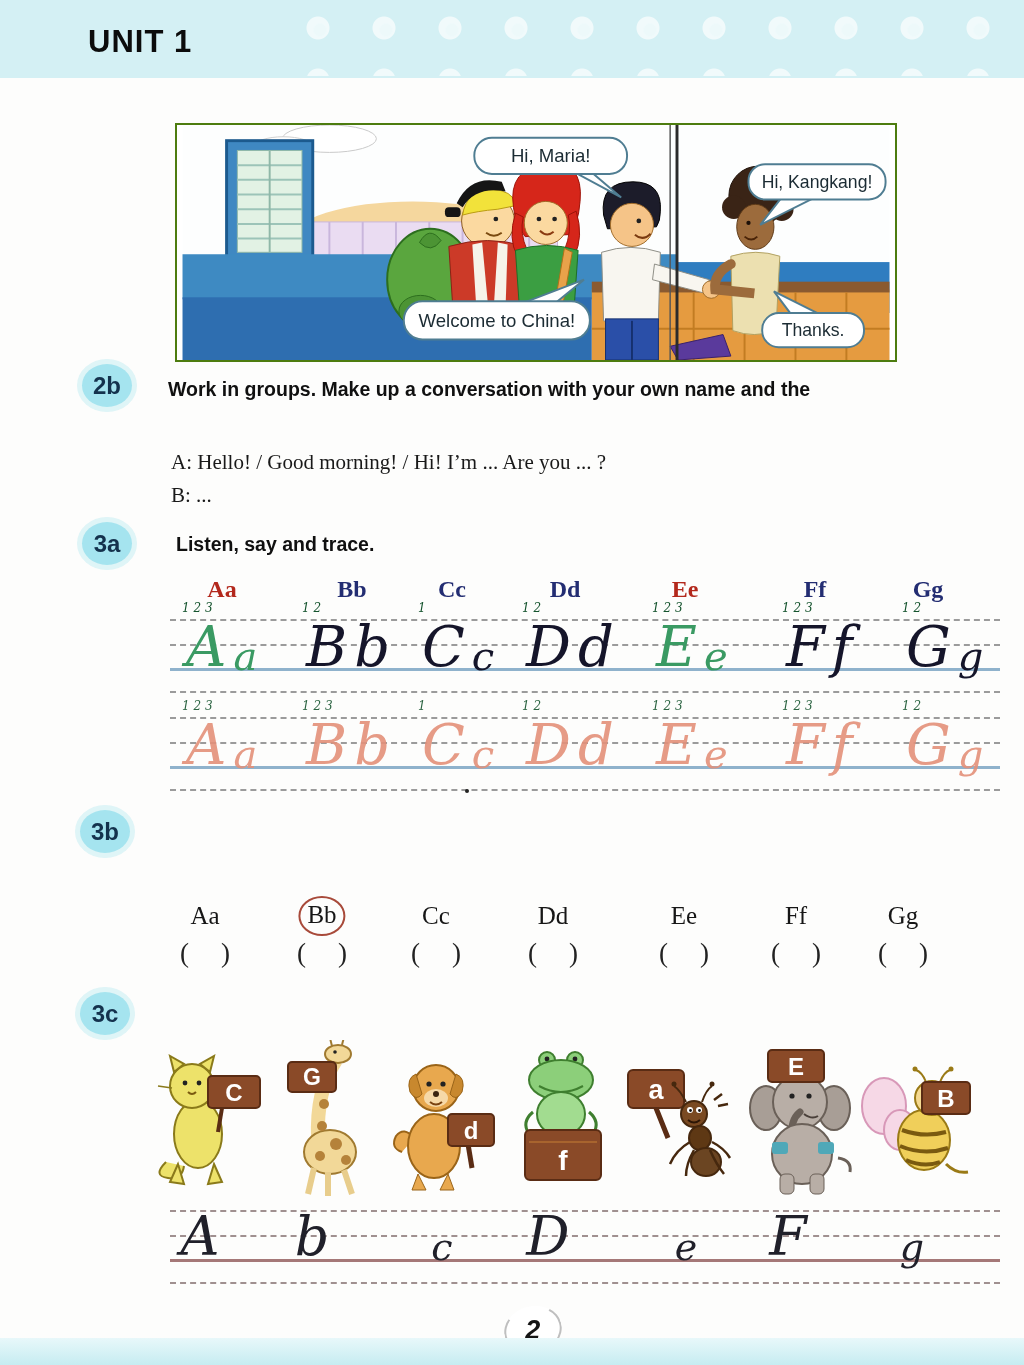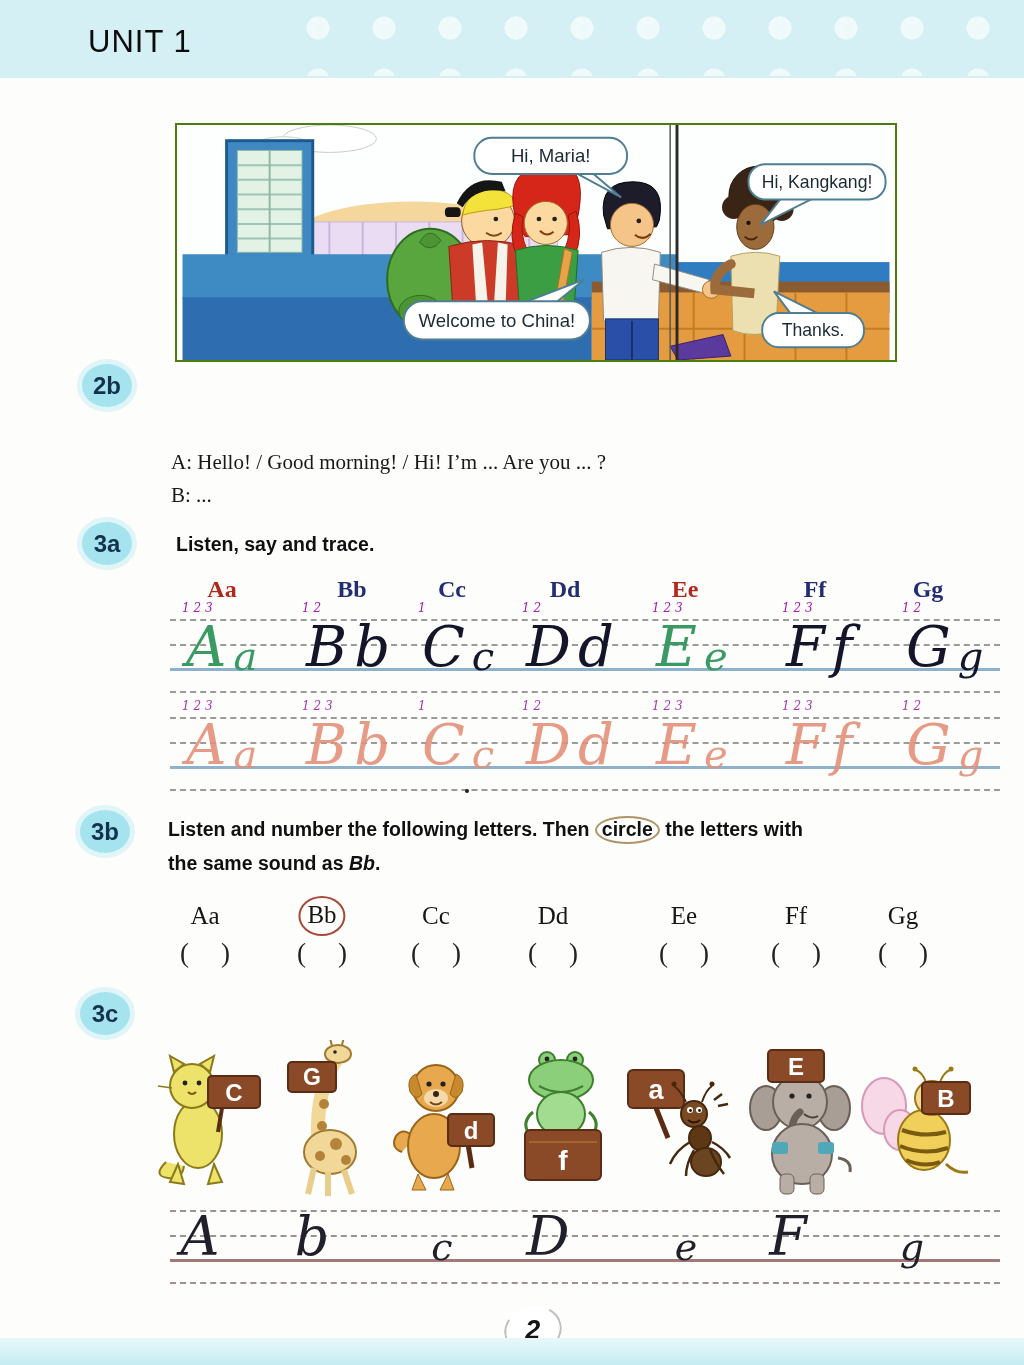--- a/index.html
+++ b/index.html
@@ -5,21 +5,21 @@
   html,body{margin:0;padding:0;background:#ffffff;}
   .page{position:relative;width:1024px;height:1365px;background:#fdfdfc;overflow:hidden;
         font-family:"Liberation Sans",sans-serif;color:#111;}
   
   .topbar{position:absolute;left:0;top:0;width:1024px;height:78px;background:#d4f0f4;}
   .topbar .dots{position:absolute;left:300px;right:0;top:2px;bottom:2px;
     background-image:
       radial-gradient(circle at 18px 26px, rgba(255,255,255,.85) 11px, rgba(255,255,255,0) 12px),
       radial-gradient(circle at 18px 26px, rgba(150,224,233,.55) 6px, rgba(150,224,233,0) 7px);
     background-size:66px 52px,66px 52px;background-position:0 0,2px 2px;opacity:.8;}
-  .unit-label{position:absolute;left:88px;top:24px;font-size:31px;font-weight:400;letter-spacing:1px;color:#0c0c0c;}
+  .unit-label{position:absolute;left:88px;top:24px;font-size:31px;font-weight:700;letter-spacing:1px;color:#0c0c0c;}
   
   .comic{position:absolute;left:175px;top:123px;width:722px;height:239px;border:2px solid #4d7c0f;background:#fff;box-sizing:border-box;}
   .comic svg{display:block;width:100%;height:100%;}
   
   .badge{position:absolute;width:50px;height:43px;background:#a5e4ef;border-radius:50%;
          box-shadow:0 0 0 5px rgba(165,228,239,.35);display:flex;align-items:center;justify-content:center;
          font-size:24px;font-weight:800;color:#14324d;}
   .exheading{position:absolute;font-size:19.5px;font-weight:700;color:#101010;line-height:34px;}
   .serifline{position:absolute;font-family:"Liberation Serif",serif;font-size:21px;color:#191919;text-align:center;}
   .circle-word{border:2px solid #b09468;border-radius:50%;padding:0 5px 2px 5px;}
@@ -35,21 +35,21 @@
   .staff.bottomrow .ln.dash{border-top:2px dashed #a09090;}
   .staff.bottomrow .ln.solid{border-top:3px solid #a57878;}
   .pair{position:absolute;top:0;height:96px;display:flex;align-items:flex-start;
         font-family:"DejaVu Serif",serif;font-style:italic;color:#15152a;}
   .pair.green{color:#3a9a63;}
   .staff.trace2 .pair{color:#e4917a;opacity:.9;}
   .L{line-height:1;display:inline-block;}
   .L.cap{font-size:56px;margin-top:14px;}
   .L.tall{font-size:56px;margin-top:14px;margin-left:7px;}
   .L.low{font-size:40px;margin-top:31px;margin-left:7px;}
-  .marks{position:absolute;top:-4px;left:-4px;font:italic 12px "DejaVu Serif",serif;color:#a21caf;white-space:pre;}
+  .marks{position:absolute;top:-4px;left:-4px;font:italic 12px "DejaVu Serif",serif;color:#14532d;white-space:pre;}
   .wletter{position:absolute;transform:translateX(-50%);font-family:"DejaVu Serif",serif;font-style:italic;color:#20202a;line-height:1;}
   .wletter.cap{font-size:54px;top:14px;}
   .wletter.tall{font-size:54px;top:14px;}
   .wletter.low{font-size:38px;top:32px;}
   .middot{position:absolute;width:4px;height:4px;background:#222;border-radius:50%;}
   
   .sb-letter{position:absolute;top:902px;transform:translateX(-50%);
              font-family:"Liberation Serif",serif;font-size:25px;color:#161616;}
   .ringed{border:2px solid #a84a3a;border-radius:50%;padding:3px 7px 5px 7px;display:inline-block;}
   .paren{position:absolute;top:938px;transform:translateX(-50%);display:flex;gap:32px;
@@ -200,20 +200,21 @@
         <rect x="592" y="192" width="104" height="35" rx="17" fill="#fff" stroke="#4f7d92" stroke-width="2"></rect>
         <text x="644" y="215" font-size="18" text-anchor="middle" fill="#1b2b33" font-family="Liberation Sans, sans-serif">Thanks.</text>
       </g>
     </svg>
   </div>
 
   <div class="badge" style="left:82px;top:364px">
       <span>2b</span>
     </div>
   <div class="exheading" style="left:168px;top:372px;width:830px">
+    <span style="display:block">Work in groups. Make up a conversation with your own name and the</span>
   </div>
   <div class="serifline" style="left:171px;top:450px">A: Hello! / Good morning! / Hi! I’m ... Are you ... ?</div>
   <div class="serifline" style="left:171px;top:483px">B: ...</div>
 
   <div class="badge" style="left:82px;top:522px">
       <span>3a</span>
     </div>
   <div class="exheading" style="left:176px;top:527px">Listen, say and trace.</div>
 
   <span class="hdr-letter" style="left:222px;color:#b3281c">Aa</span>
@@ -305,24 +306,20 @@
         <span class="marks">1 2</span>
         <span class="L cap">G</span>
         <span class="L low">g</span>
       </div>
   </div>
   <div class="middot" style="left:465px;top:789px"></div>
 
   <div class="badge" style="left:80px;top:810px">
       <span>3b</span>
     </div>
-  <div class="exheading" style="left:168px;top:812px;width:830px">
-    <span>Listen and number the following letters. Then </span><span class="circle-word">circle</span><span> the letters with</span><br>
-    <span>the same sound as </span><span class="it">Bb</span><span>.</span>
-  </div>
 
   <span class="sb-letter" style="left:205px">Aa</span>
   <span class="sb-letter" style="left:322px;top:896px"><span class="ringed">Bb</span></span>
   <span class="sb-letter" style="left:436px">Cc</span>
   <span class="sb-letter" style="left:553px">Dd</span>
   <span class="sb-letter" style="left:684px">Ee</span>
   <span class="sb-letter" style="left:796px">Ff</span>
   <span class="sb-letter" style="left:903px">Gg</span>
 
   <span class="paren" style="left:205px">

